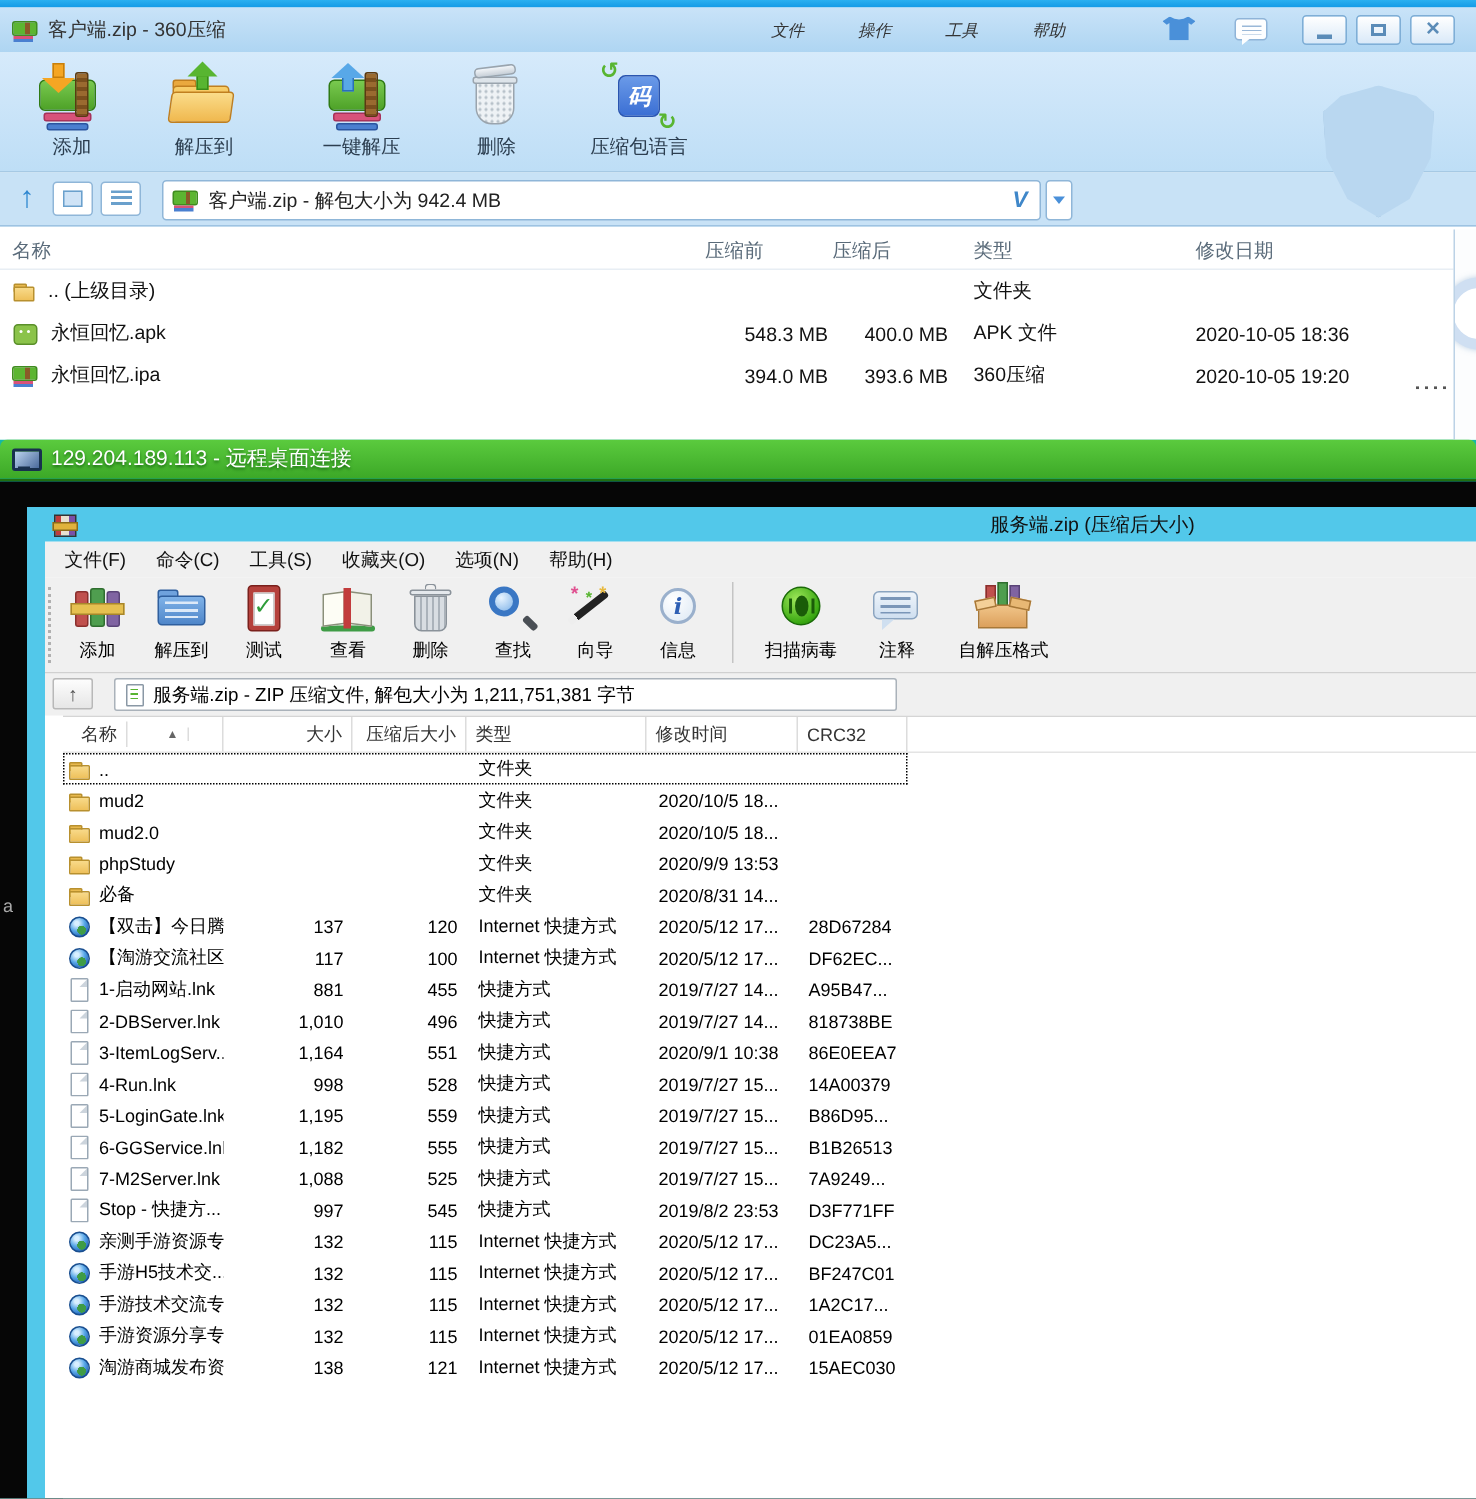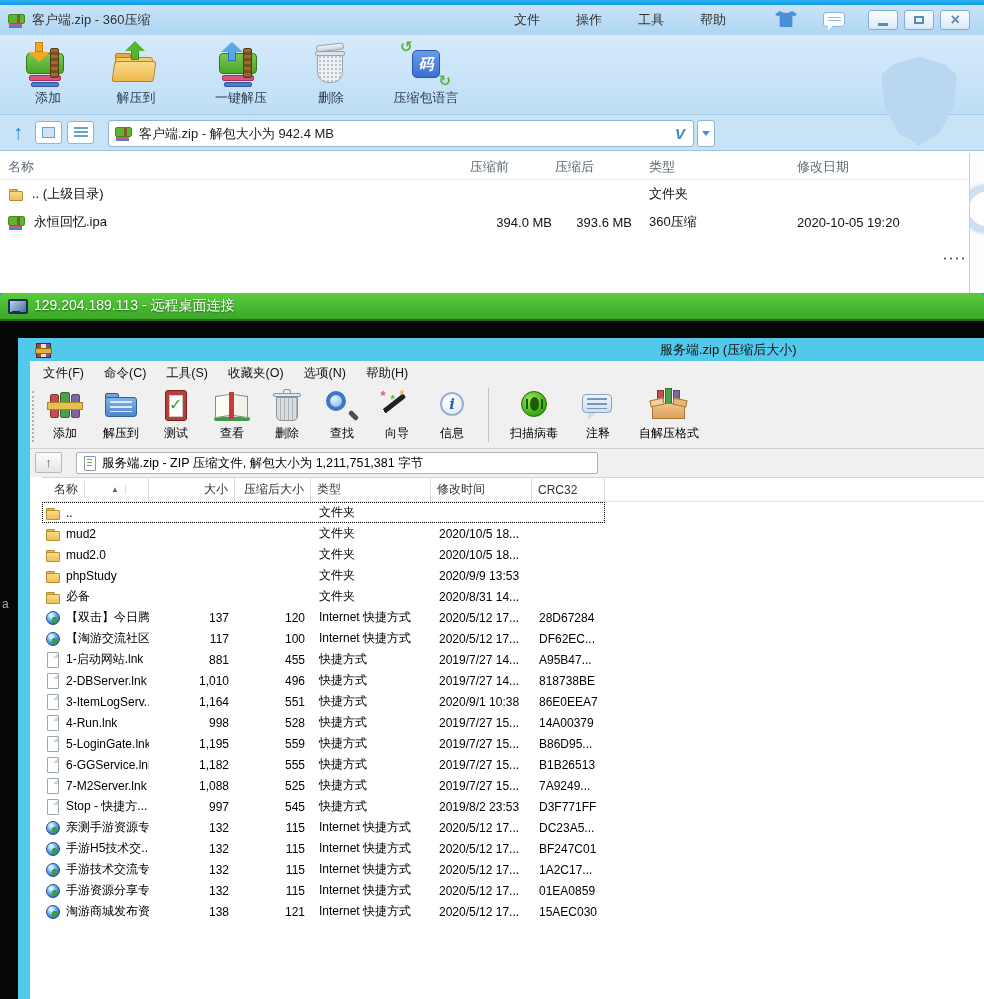--- a/index.html
+++ b/index.html
@@ -5,21 +5,21 @@
   html,body{margin:0;padding:0;background:#555;}
   *{box-sizing:border-box;font-family:"Liberation Sans","DejaVu Sans",sans-serif;}
   #stage{position:relative;width:984px;height:999px;overflow:hidden;background:#14b8a6;}
 
   
   .win360{position:absolute;left:0;top:0;width:984px;height:293px;background:#fff;}
   .w360-strip{height:5px;background:linear-gradient(#2bb0f0,#149ae6);}
   .w360-title{height:30px;background:linear-gradient(#c9e3f8,#aed5f2);display:flex;align-items:center;padding:0 8px;position:relative;}
   .w360-title .ttl{font-size:13px;color:#333;margin-left:6px;}
   .w360-menus{position:absolute;left:514px;top:0;height:30px;display:flex;gap:36px;align-items:center;}
-  .w360-menus span{font-size:13px;color:#333;cursor:default;}
+  .w360-menus span{font-size:11px;color:#333;cursor:default;font-style:italic;}
   .w360-quick{position:absolute;left:775px;top:6px;display:flex;gap:26px;align-items:center;}
   .shirt{width:22px;height:16px;background:#4a90d9;clip-path:polygon(22% 0,36% 9%,50% 13%,64% 9%,78% 0,100% 20%,87% 34%,79% 27%,79% 100%,21% 100%,21% 27%,13% 34%,0 20%);filter:drop-shadow(0 0 1px #fff);}
   .bub{width:22px;height:15px;background:#fdfeff;border:1px solid #8fb4d8;border-radius:3px;position:relative;}
   .bub::before{content:"";position:absolute;left:4px;top:4px;width:13px;height:6px;background:repeating-linear-gradient(#9ab8d8 0 1px,transparent 1px 3px);}
   .bub::after{content:"";position:absolute;left:4px;bottom:-4px;border-style:solid;border-width:4px 5px 0 0;border-color:#fdfeff transparent transparent transparent;}
   .w360-winbtns{position:absolute;right:14px;top:5px;display:flex;gap:6px;}
   .wbtn{width:30px;height:20px;border:1px solid #7faed6;border-radius:3px;background:linear-gradient(#ffffff,#d9e9f8);display:flex;align-items:center;justify-content:center;}
   .g-min{width:10px;height:3px;background:#5b8cb8;margin-top:8px;}
   .g-max{width:10px;height:8px;border:2px solid #5b8cb8;}
   .g-x{color:#5b8cb8;font-size:16px;font-weight:bold;line-height:1;}
@@ -313,20 +313,30 @@
               <i class="fi fi-folder"></i>
               <span class="nmtxt">.. (上级目录)</span>
             </span>
             <span class="c rt"></span>
             <span class="c rt"></span>
             <span class="c tp">文件夹</span>
             <span class="c dt"></span>
           </div>
           <div class="row360">
             <span class="c nmcell">
+              <i class="fi fi-apk"></i>
+              <span class="nmtxt">永恒回忆.apk</span>
+            </span>
+            <span class="c rt">548.3 MB</span>
+            <span class="c rt">400.0 MB</span>
+            <span class="c tp">APK 文件</span>
+            <span class="c dt">2020-10-05 18:36</span>
+          </div>
+          <div class="row360">
+            <span class="c nmcell">
               <i class="fi fi-z360"></i>
               <span class="nmtxt">永恒回忆.ipa</span>
             </span>
             <span class="c rt">394.0 MB</span>
             <span class="c rt">393.6 MB</span>
             <span class="c tp">360压缩</span>
             <span class="c dt">2020-10-05 19:20</span>
           </div>
         </div>
       <div class="gutter">

